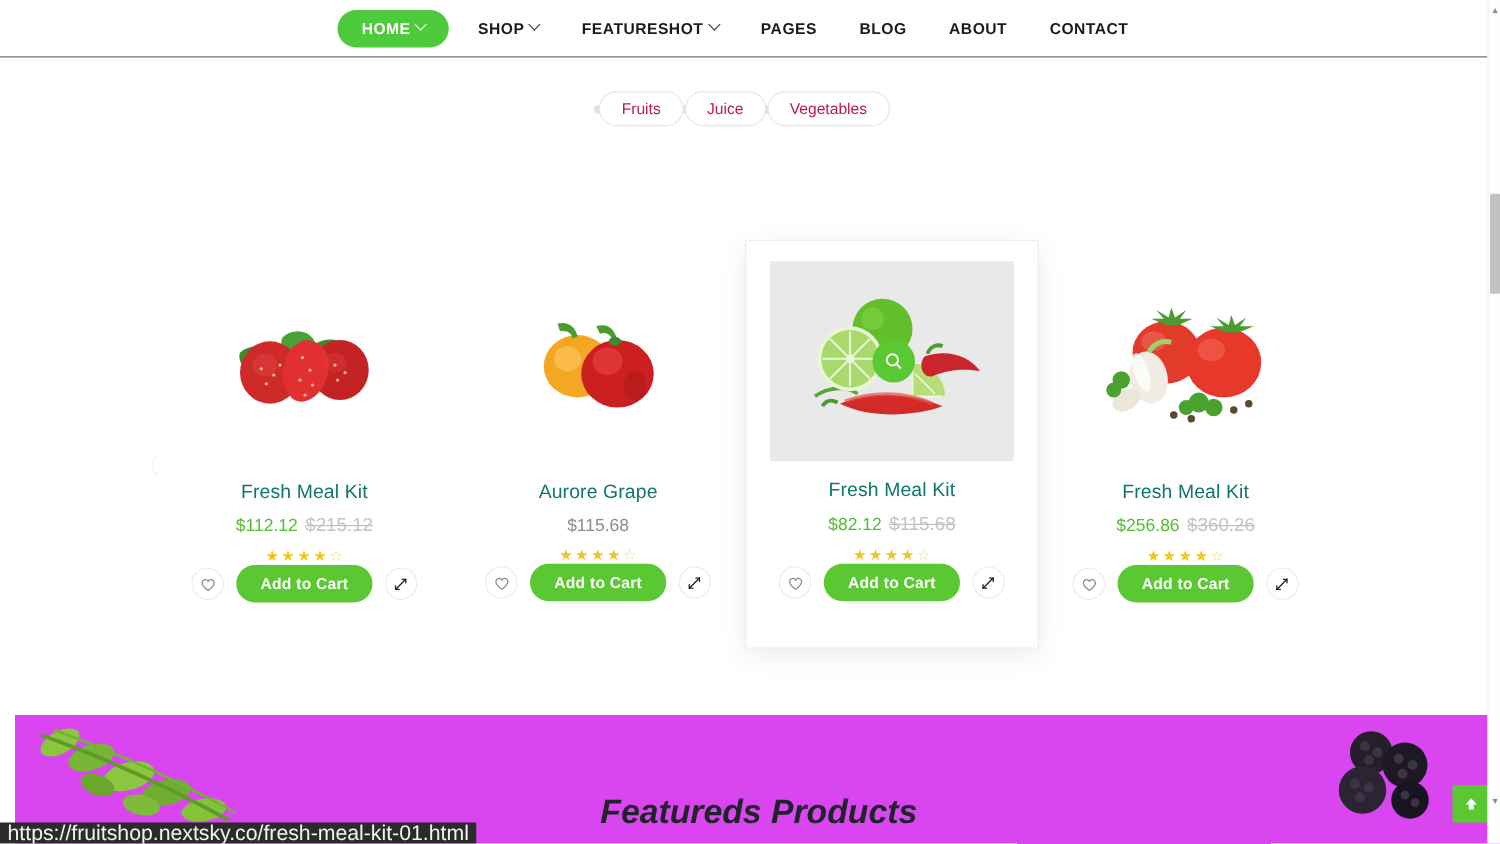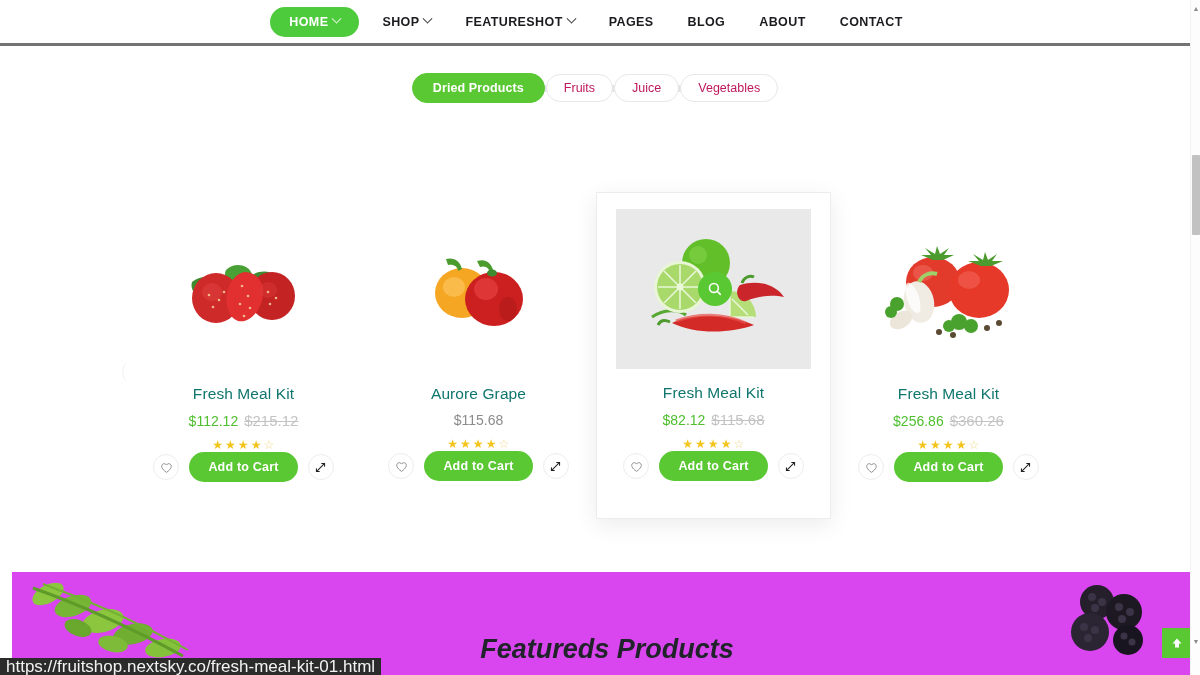--- a/index.html
+++ b/index.html
@@ -15,21 +15,21 @@
     width: 1200px; height: 675px;
     overflow: hidden;
     background: #ffffff;
   }
 
   
   .header {
     position: absolute; top: 0; left: 0;
     width: 1190px; height: 46px;
     background: #ffffff;
-    border-bottom: 3px solid #737373;
+    border-bottom: 1px solid #737373;
     display: flex; align-items: center; justify-content: center;
     z-index: 40;
   }
   .nav { display: flex; align-items: center; gap: 0px; }
   .nav-item {
     font-size: 12.5px;
     font-weight: bold;
     letter-spacing: .4px;
     color: #1b1b1f;
     padding: 0 17px;
@@ -327,21 +327,20 @@
         </div>
         <div class="nav-item">
           <span>CONTACT</span>
         </div>
       </div>
   </div>
 
   <div class="section">
 
     <div class="filters" id="filters">
-        <div class="filter active">Dried Products</div>
         <div class="fdot"></div>
         <div class="filter">Fruits</div>
         <div class="fdot"></div>
         <div class="filter">Juice</div>
         <div class="fdot"></div>
         <div class="filter">Vegetables</div>
       </div>
 
     <div class="carousel">
       <div class="arrow left">←</div>

